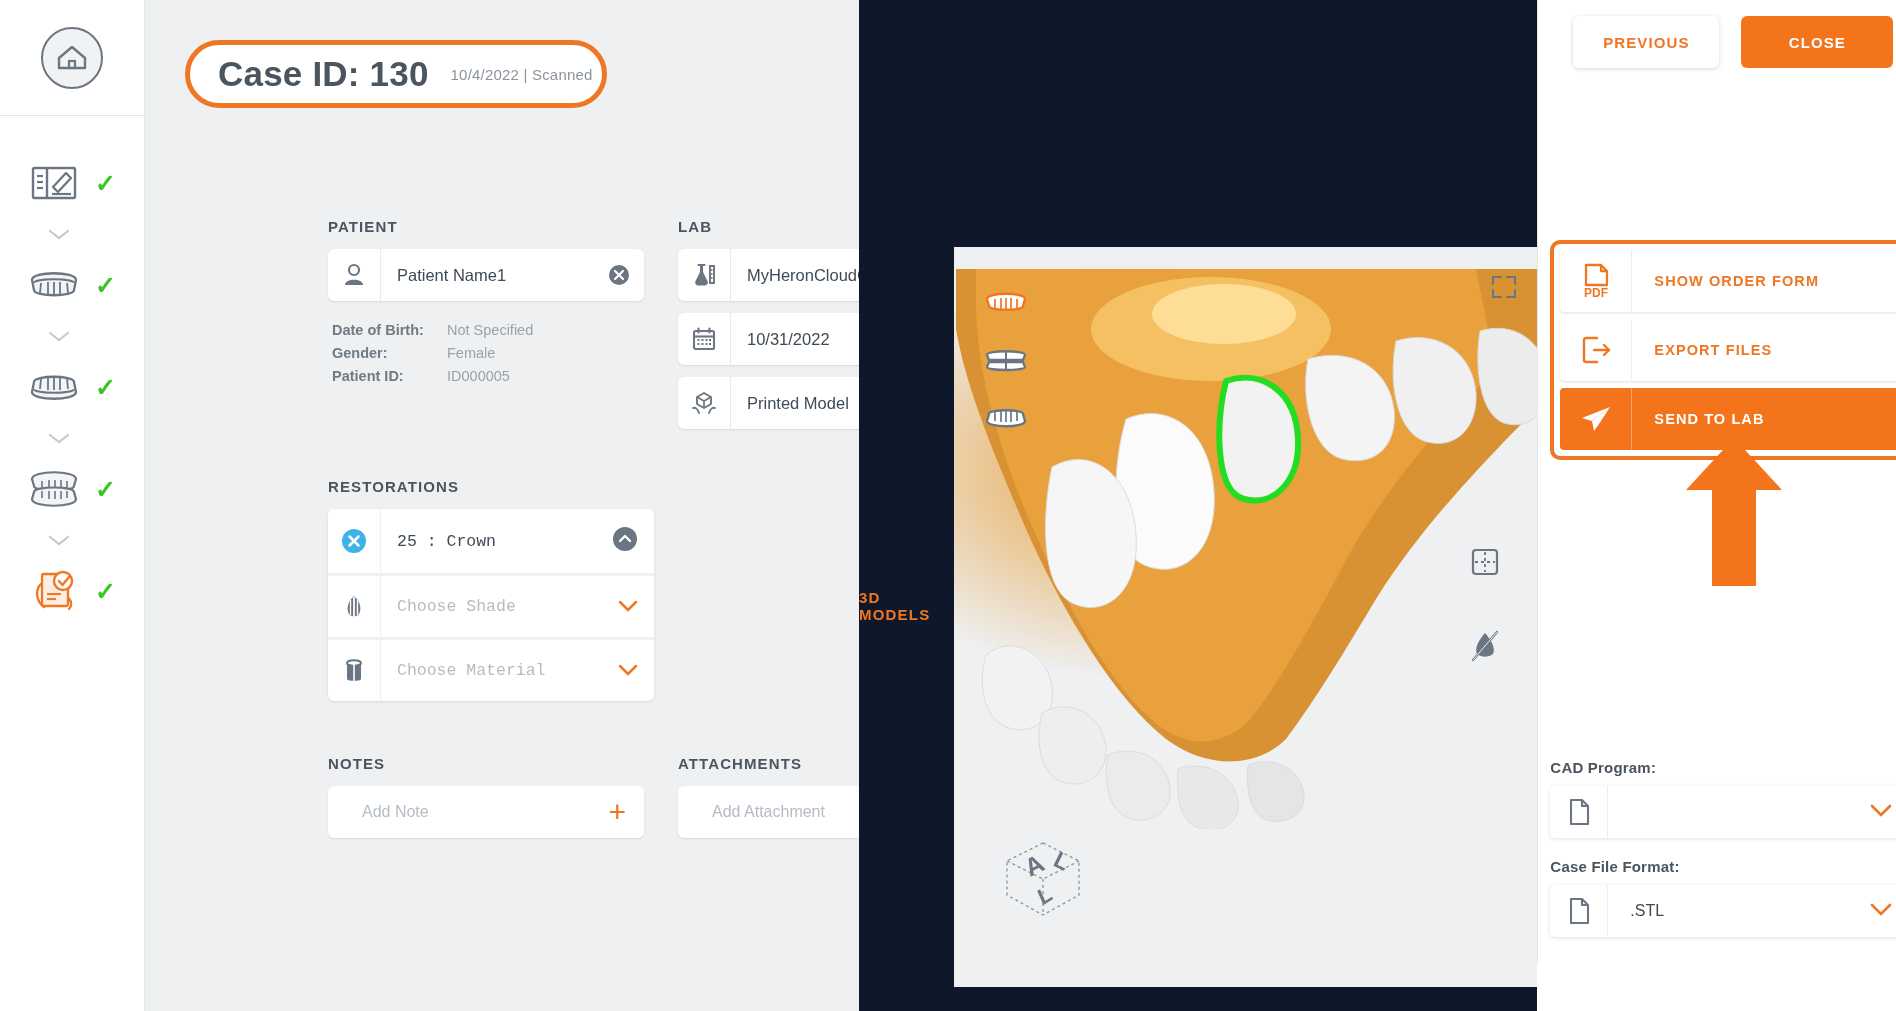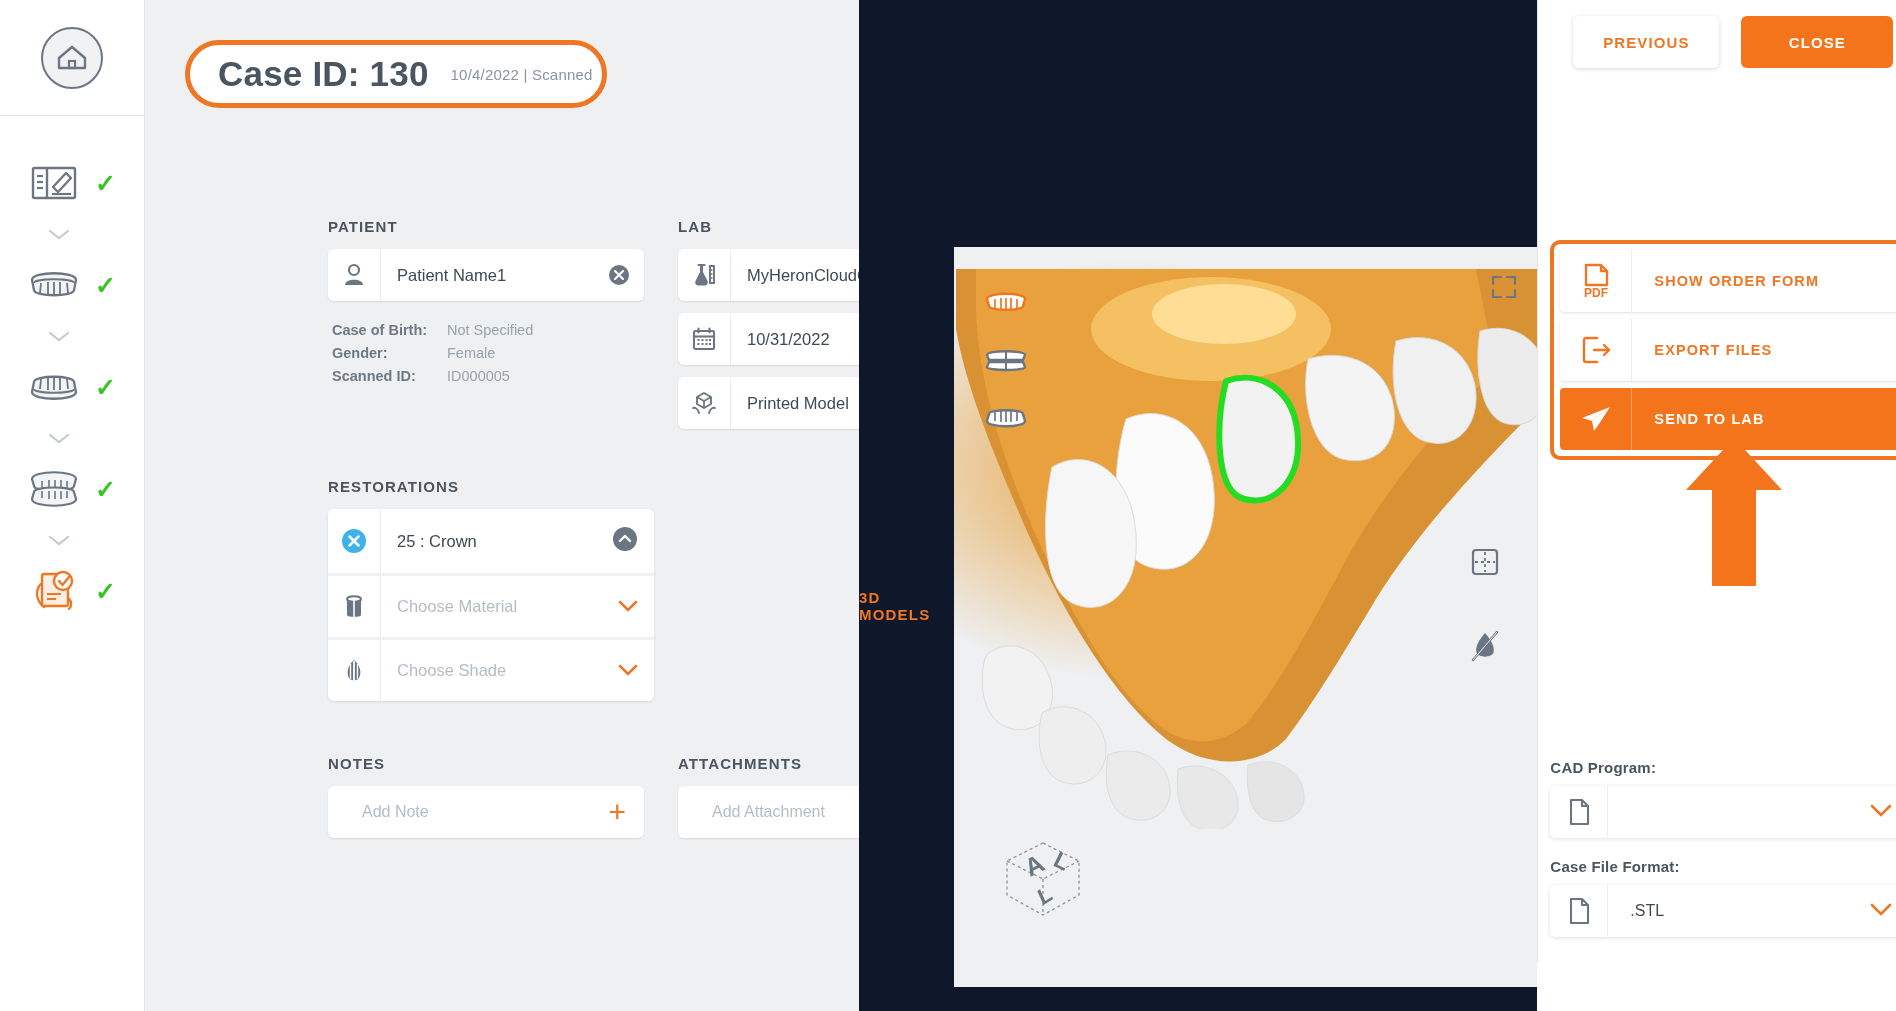--- a/index.html
+++ b/index.html
@@ -92,21 +92,21 @@
     box-shadow: 0 1px 3px rgba(0,0,0,.10); overflow: hidden;
   }
   .resto-row { display: flex; align-items: center; height: 64px; }
   .resto-row + .resto-row { border-top: 3px solid #eef0f2; }
   .resto-icon {
     width: 53px; flex: 0 0 53px; height: 100%;
     display: flex; align-items: center; justify-content: center;
     border-right: 1px solid #eceff1;
   }
   .resto-body { flex: 1; display: flex; align-items: center; padding: 0 16px; }
-  .resto-text { flex: 1; font-size: 16.5px; color: #3f4a54; }
+  .resto-text { flex: 1; font-size: 16.5px; color: #3f4a54; font-family: Liberation Mono, monospace; }
   .resto-text.placeholder { color: #b4bcc4; }
 
   .notes-row { position: absolute; left: 183px; top: 755px; display: flex; gap: 34px; }
   .notes-col { width: 316px; }
   .add-card {
     background: #ffffff; border-radius: 6px; height: 52px;
     display: flex; align-items: center; padding: 0 18px;
     box-shadow: 0 1px 2px rgba(0,0,0,.10);
   }
   .add-text { flex: 1; font-size: 16px; color: #b4bcc4; margin-left: 16px; }
@@ -352,29 +352,29 @@
               <svg width="22" height="22" viewBox="0 0 22 22">
                 <circle cx="11" cy="11" r="10" fill="#6b7682"></circle>
                 <path d="M7 7 L15 15 M15 7 L7 15" stroke="#fff" stroke-width="2.1" stroke-linecap="round"></path>
               </svg>
             </span>
           </span>
         </div>
 
         <div class="meta-list">
           <div class="meta-row">
-            <span class="meta-key">Case of Birth:</span>
+            <span class="meta-key">Date of Birth:</span>
             <span class="meta-val">Not Specified</span>
           </div>
           <div class="meta-row">
             <span class="meta-key">Gender:</span>
             <span class="meta-val">Female</span>
           </div>
           <div class="meta-row">
-            <span class="meta-key">Scanned ID:</span>
+            <span class="meta-key">Patient ID:</span>
             <span class="meta-val">ID000005</span>
           </div>
         </div>
       </div>
 
       <div class="col-lab">
         <div class="section-label">LAB</div>
 
         <div class="field-card">
           <span class="field-icon">
@@ -466,46 +466,46 @@
                 <circle cx="13" cy="13" r="12" fill="#6b7682"></circle>
                 <path d="M8 15 L13 10 L18 15" fill="none" stroke="#fff" stroke-width="2.4" stroke-linecap="round" stroke-linejoin="round"></path>
               </svg>
             </span>
           </span>
         </div>
 
         <div class="resto-row">
           <span class="resto-icon">
             <svg width="24" height="28" viewBox="0 0 24 28">
-              <path d="M5 6 L5 22 C5 24.5, 19 24.5, 19 22 L19 6 Z" fill="#6b7682"></path>
-              <ellipse cx="12" cy="6" rx="7" ry="2.8" fill="#fff" stroke="#6b7682" stroke-width="2"></ellipse>
-              <line x1="12" y1="7" x2="12" y2="24" stroke="#fff" stroke-width="1.6"></line>
+              <path d="M12 3 C6 8, 4 16, 7 21 C8.8 24, 15.2 24, 17 21 C20 16, 18 8, 12 3 Z" fill="#6b7682"></path>
+              <line x1="12" y1="4" x2="12" y2="23" stroke="#fff" stroke-width="1.8"></line>
+              <line x1="8.5" y1="7" x2="8.5" y2="22" stroke="#fff" stroke-width="1.4"></line>
+              <line x1="15.5" y1="7" x2="15.5" y2="22" stroke="#fff" stroke-width="1.4"></line>
             </svg>
           </span>
           <span class="resto-body">
-            <span class="resto-text placeholder">Choose Material</span>
+            <span class="resto-text placeholder">Choose Shade</span>
             <span>
               <svg width="20" height="12" viewBox="0 0 20 12">
                   <path d="M2 2 L10 10 L18 2" fill="none" stroke="#ef7622" stroke-width="2.5" stroke-linecap="round"></path>
                 </svg>
             </span>
           </span>
         </div>
 
         <div class="resto-row">
           <span class="resto-icon">
             <svg width="24" height="28" viewBox="0 0 24 28">
-              <path d="M12 3 C6 8, 4 16, 7 21 C8.8 24, 15.2 24, 17 21 C20 16, 18 8, 12 3 Z" fill="#6b7682"></path>
-              <line x1="12" y1="4" x2="12" y2="23" stroke="#fff" stroke-width="1.8"></line>
-              <line x1="8.5" y1="7" x2="8.5" y2="22" stroke="#fff" stroke-width="1.4"></line>
-              <line x1="15.5" y1="7" x2="15.5" y2="22" stroke="#fff" stroke-width="1.4"></line>
+              <path d="M5 6 L5 22 C5 24.5, 19 24.5, 19 22 L19 6 Z" fill="#6b7682"></path>
+              <ellipse cx="12" cy="6" rx="7" ry="2.8" fill="#fff" stroke="#6b7682" stroke-width="2"></ellipse>
+              <line x1="12" y1="7" x2="12" y2="24" stroke="#fff" stroke-width="1.6"></line>
             </svg>
           </span>
           <span class="resto-body">
-            <span class="resto-text placeholder">Choose Shade</span>
+            <span class="resto-text placeholder">Choose Material</span>
             <span>
               <svg width="20" height="12" viewBox="0 0 20 12">
                   <path d="M2 2 L10 10 L18 2" fill="none" stroke="#ef7622" stroke-width="2.5" stroke-linecap="round"></path>
                 </svg>
             </span>
           </span>
         </div>
       </div>
     </div>
 

